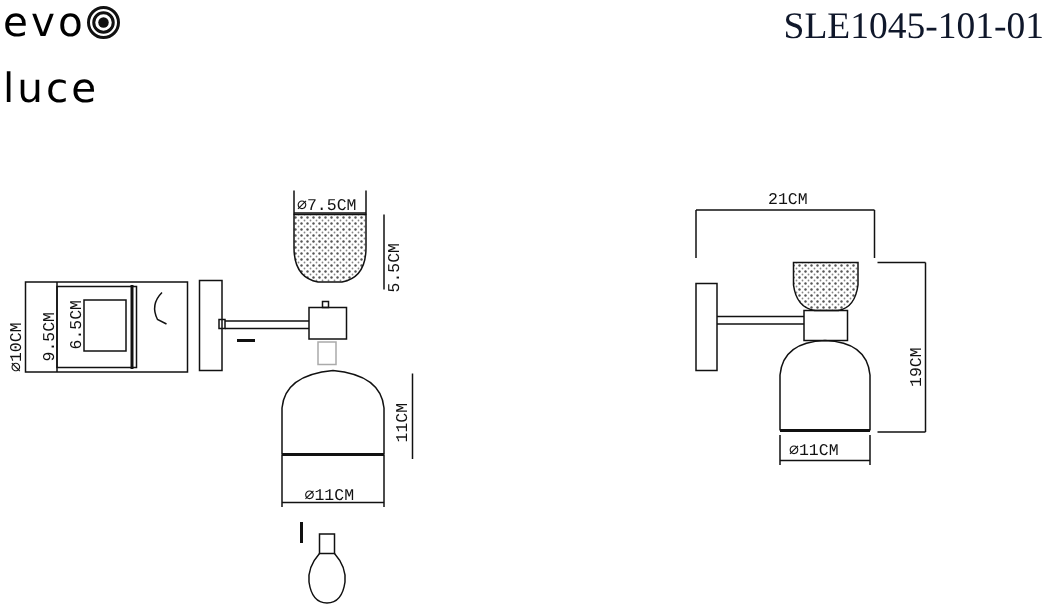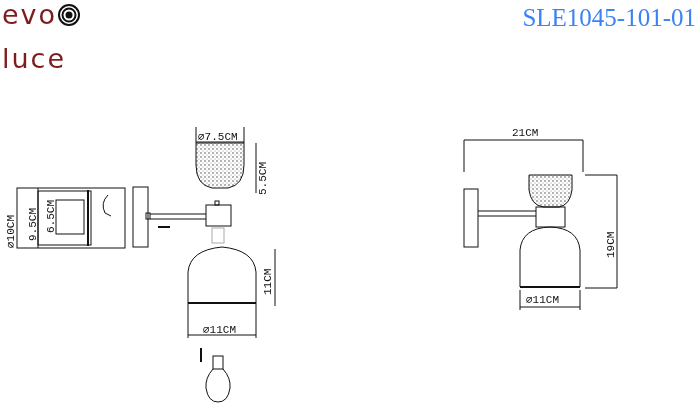--- a/index.html
+++ b/index.html
@@ -1,19 +1,19 @@
 <!DOCTYPE html>
 <html><head>
 <meta charset="utf-8">
 <style>
   html,body{margin:0;padding:0;background:#fff;}
   body{width:700px;height:405px;position:relative;overflow:hidden;font-family:"Liberation Serif",serif;}
-  .logo{position:absolute;left:2px;top:2px;font-family:"DejaVu Sans",sans-serif;font-size:27px;line-height:26px;color:#7f1d1d;letter-spacing:2px;}
+  .logo{position:absolute;left:2px;top:2px;font-family:"DejaVu Sans",sans-serif;font-size:27px;line-height:26px;color:#000000;letter-spacing:2px;}
   .logo .l2{display:block;margin-top:18px;}
-  .model{position:absolute;right:4px;top:4px;font-family:"Liberation Serif",serif;font-size:25px;color:#3b82f6;margin-left:28px;}
+  .model{position:absolute;right:4px;top:4px;font-family:"Liberation Serif",serif;font-size:25px;color:#0f172a;margin-left:28px;}
   svg{position:absolute;left:0;top:0;}
   .dim{font-family:"Liberation Mono",monospace;font-size:11px;fill:#111;}
 </style>
 </head>
 <body>
 
 <div class="logo">
   <span>evo</span><svg width="22" height="22" style="position:relative;left:1px;top:2px;display:inline-block">
       <circle cx="11" cy="11" r="10" fill="none" stroke="#111" stroke-width="2"></circle>
       <circle cx="11" cy="11" r="6.5" fill="none" stroke="#111" stroke-width="2"></circle>

